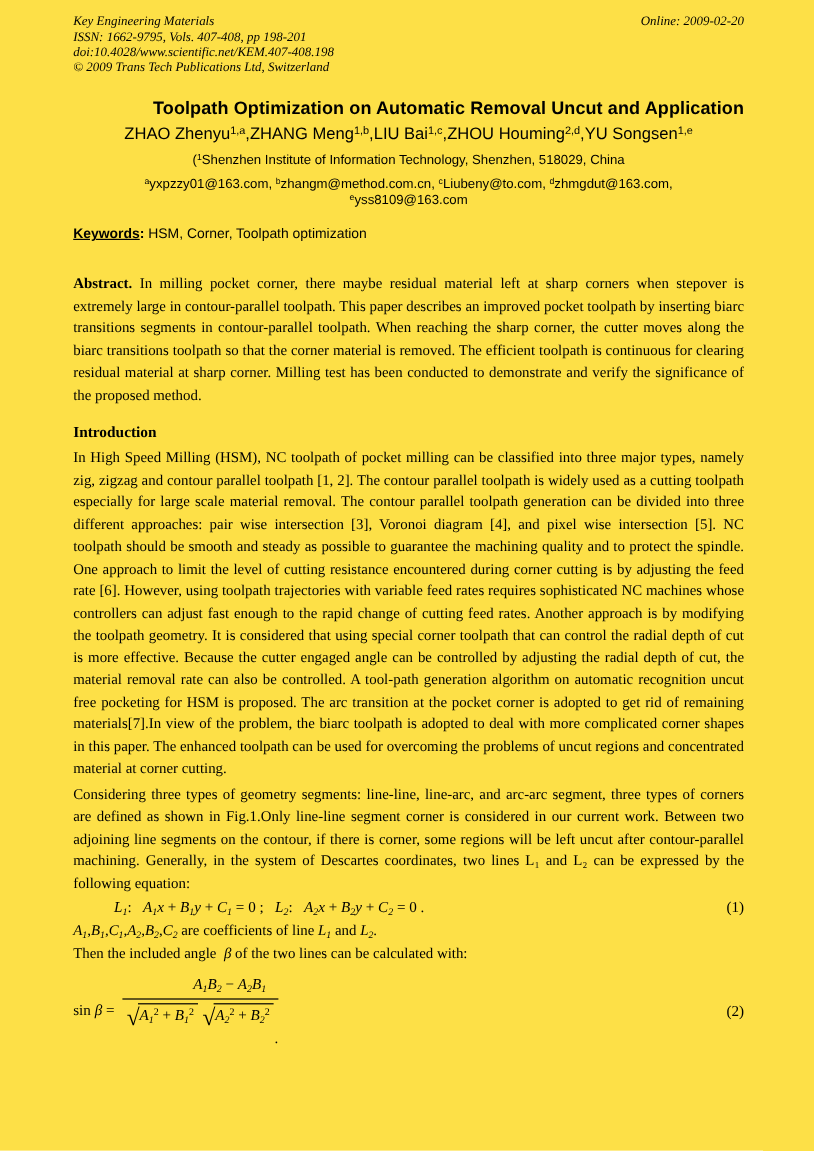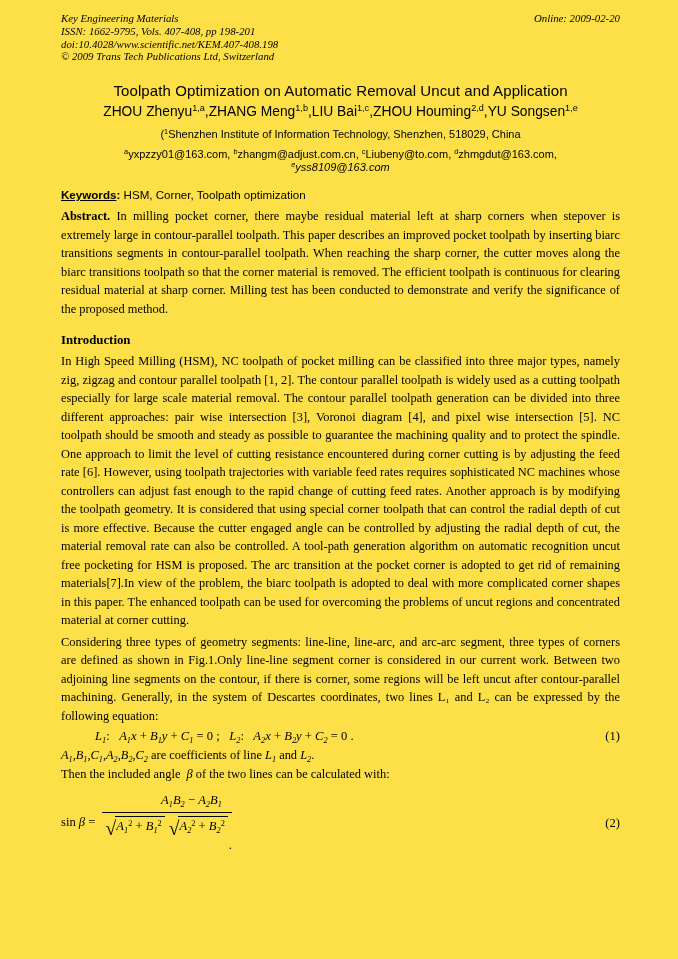--- a/index.html
+++ b/index.html
@@ -10,46 +10,46 @@
     font-family: "Liberation Serif", "DejaVu Serif", serif;
   }
   .header {
     display: flex; justify-content: space-between; align-items: flex-start;
     font-style: italic; font-size: 10.8px; line-height: 12.8px;
     font-family: "Liberation Serif", "DejaVu Serif", serif;
   }
   .header-right { white-space: nowrap; }
   .title {
     font-family: "Liberation Sans", "DejaVu Sans", sans-serif;
-    font-size: 15px; font-weight: 400; text-align: center;
+    font-size: 15px; font-weight: 700; text-align: right;
     margin: 19px 0 0 0; letter-spacing: 0.1px;
   }
   .authors {
     font-family: "Liberation Sans", "DejaVu Sans", sans-serif;
     font-size: 13.8px; text-align: center; margin-top: 5px;
   }
   .affil, .emails {
     font-family: "Liberation Sans", "DejaVu Sans", sans-serif;
     font-size: 11px; text-align: center;
   }
   .affil-1 { margin-top: 9px; }
   .affil-2 { margin-top: 3px; }
   .emails-1 { margin-top: 8px; }
-  .emails-2 { margin-top: 1px; font-style: italic; }
+  .emails-2 { margin-top: 1px; }
   .keywords {
     font-family: "Liberation Sans", "DejaVu Sans", sans-serif;
     font-size: 11.6px; margin-top: 15px;
   }
   .kw-label { font-weight: 700; text-decoration: underline; }
   .kw-colon { font-weight: 700; }
   .body-text {
     font-size: 12.4px; line-height: 18.5px; text-align: justify;
     margin: 3px 0 0 0;
   }
-  .abstract { margin-top: 6px; }
+  .abstract { margin-top: 26px; }
   .lead { font-weight: 700; }
   .section-heading {
     font-size: 12.8px; font-weight: 700; margin: 13px 0 0 0; line-height: 18px;
   }
   .eq-row {
     display: flex; justify-content: space-between; align-items: center;
     font-size: 12.6px; margin-top: 2px; line-height: 19px;
   }
   .eq1-body { padding-left: 34px; }
   .math-line { font-size: 12.4px; line-height: 18.5px; margin-top: 0; }
@@ -83,25 +83,25 @@
       <div>Key Engineering Materials</div>
       <div>ISSN: 1662-9795, Vols. 407-408, pp 198-201</div>
       <div>doi:10.4028/www.scientific.net/KEM.407-408.198</div>
       <div>© 2009 Trans Tech Publications Ltd, Switzerland</div>
     </div>
     <div class="header-right">Online: 2009-02-20</div>
   </div>
 
   <h1 class="title">Toolpath Optimization on Automatic Removal Uncut and Application</h1>
 
-  <div class="authors"><span>ZHOU Zhenyu</span><sup>1,a</sup><span>,ZHANG Meng</span><sup>1,b</sup><span>,LIU Bai</span><sup>1,c</sup><span>,ZHOU Houming</span><sup>2,d</sup><span>,YU Songsen</span><sup>1,e</sup></div>
+  <div class="authors"><span>ZHAO Zhenyu</span><sup>1,a</sup><span>,ZHANG Meng</span><sup>1,b</sup><span>,LIU Bai</span><sup>1,c</sup><span>,ZHOU Houming</span><sup>2,d</sup><span>,YU Songsen</span><sup>1,e</sup></div>
 
   <div class="affil affil-1"><span>(</span><sup>1</sup><span>Shenzhen Institute of Information Technology, Shenzhen, 518029, China</span></div>
 
-  <div class="emails emails-1"><sup>a</sup><span>yxpzzy01@163.com, </span><sup>b</sup><span>zhangm@adjust.com.cn, </span><sup>c</sup><span>Liubeny@to.com, </span><sup>d</sup><span>zhmgdut@163.com,</span></div>
+  <div class="emails emails-1"><sup>a</sup><span>yxpzzy01@163.com, </span><sup>b</sup><span>zhangm@method.com.cn, </span><sup>c</sup><span>Liubeny@to.com, </span><sup>d</sup><span>zhmgdut@163.com,</span></div>
   <div class="emails emails-2"><sup>e</sup><span>yss8109@163.com</span></div>
 
   <div class="keywords">
     <span class="kw-label">Keywords</span><span class="kw-colon">:</span>
     <span>HSM, Corner, Toolpath optimization</span>
   </div>
 
   <p class="body-text abstract">
     <span class="lead">Abstract.</span>
     <span>In milling pocket corner, there maybe residual material left at sharp corners when stepover is extremely large in contour-parallel toolpath. This paper describes an improved pocket toolpath by inserting biarc transitions segments in contour-parallel toolpath. When reaching the sharp corner, the cutter moves along the biarc transitions toolpath so that the corner material is removed. The efficient toolpath is continuous for clearing residual material at sharp corner. Milling test has been conducted to demonstrate and verify the significance of the proposed method.</span>

